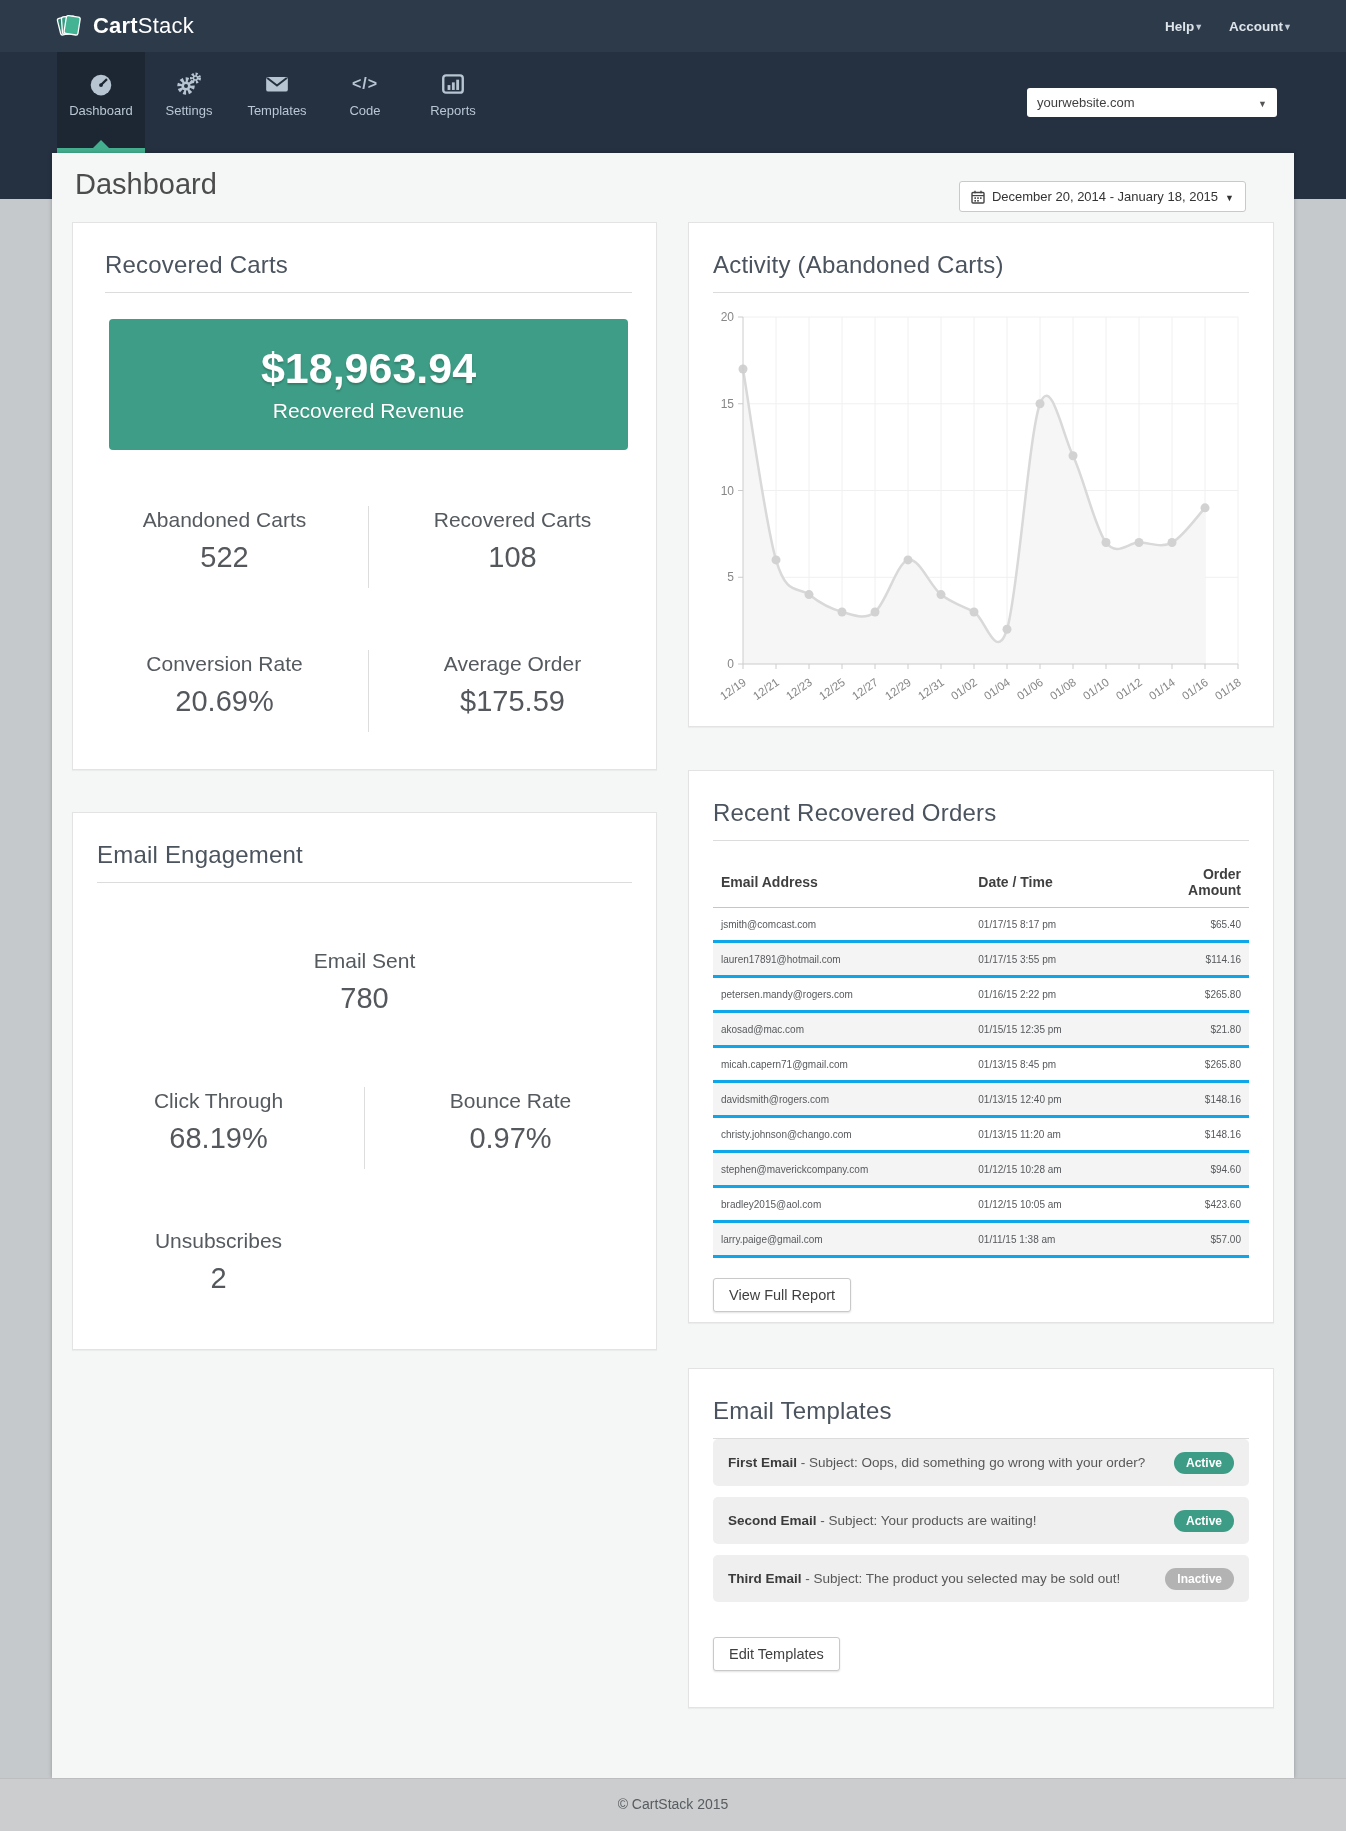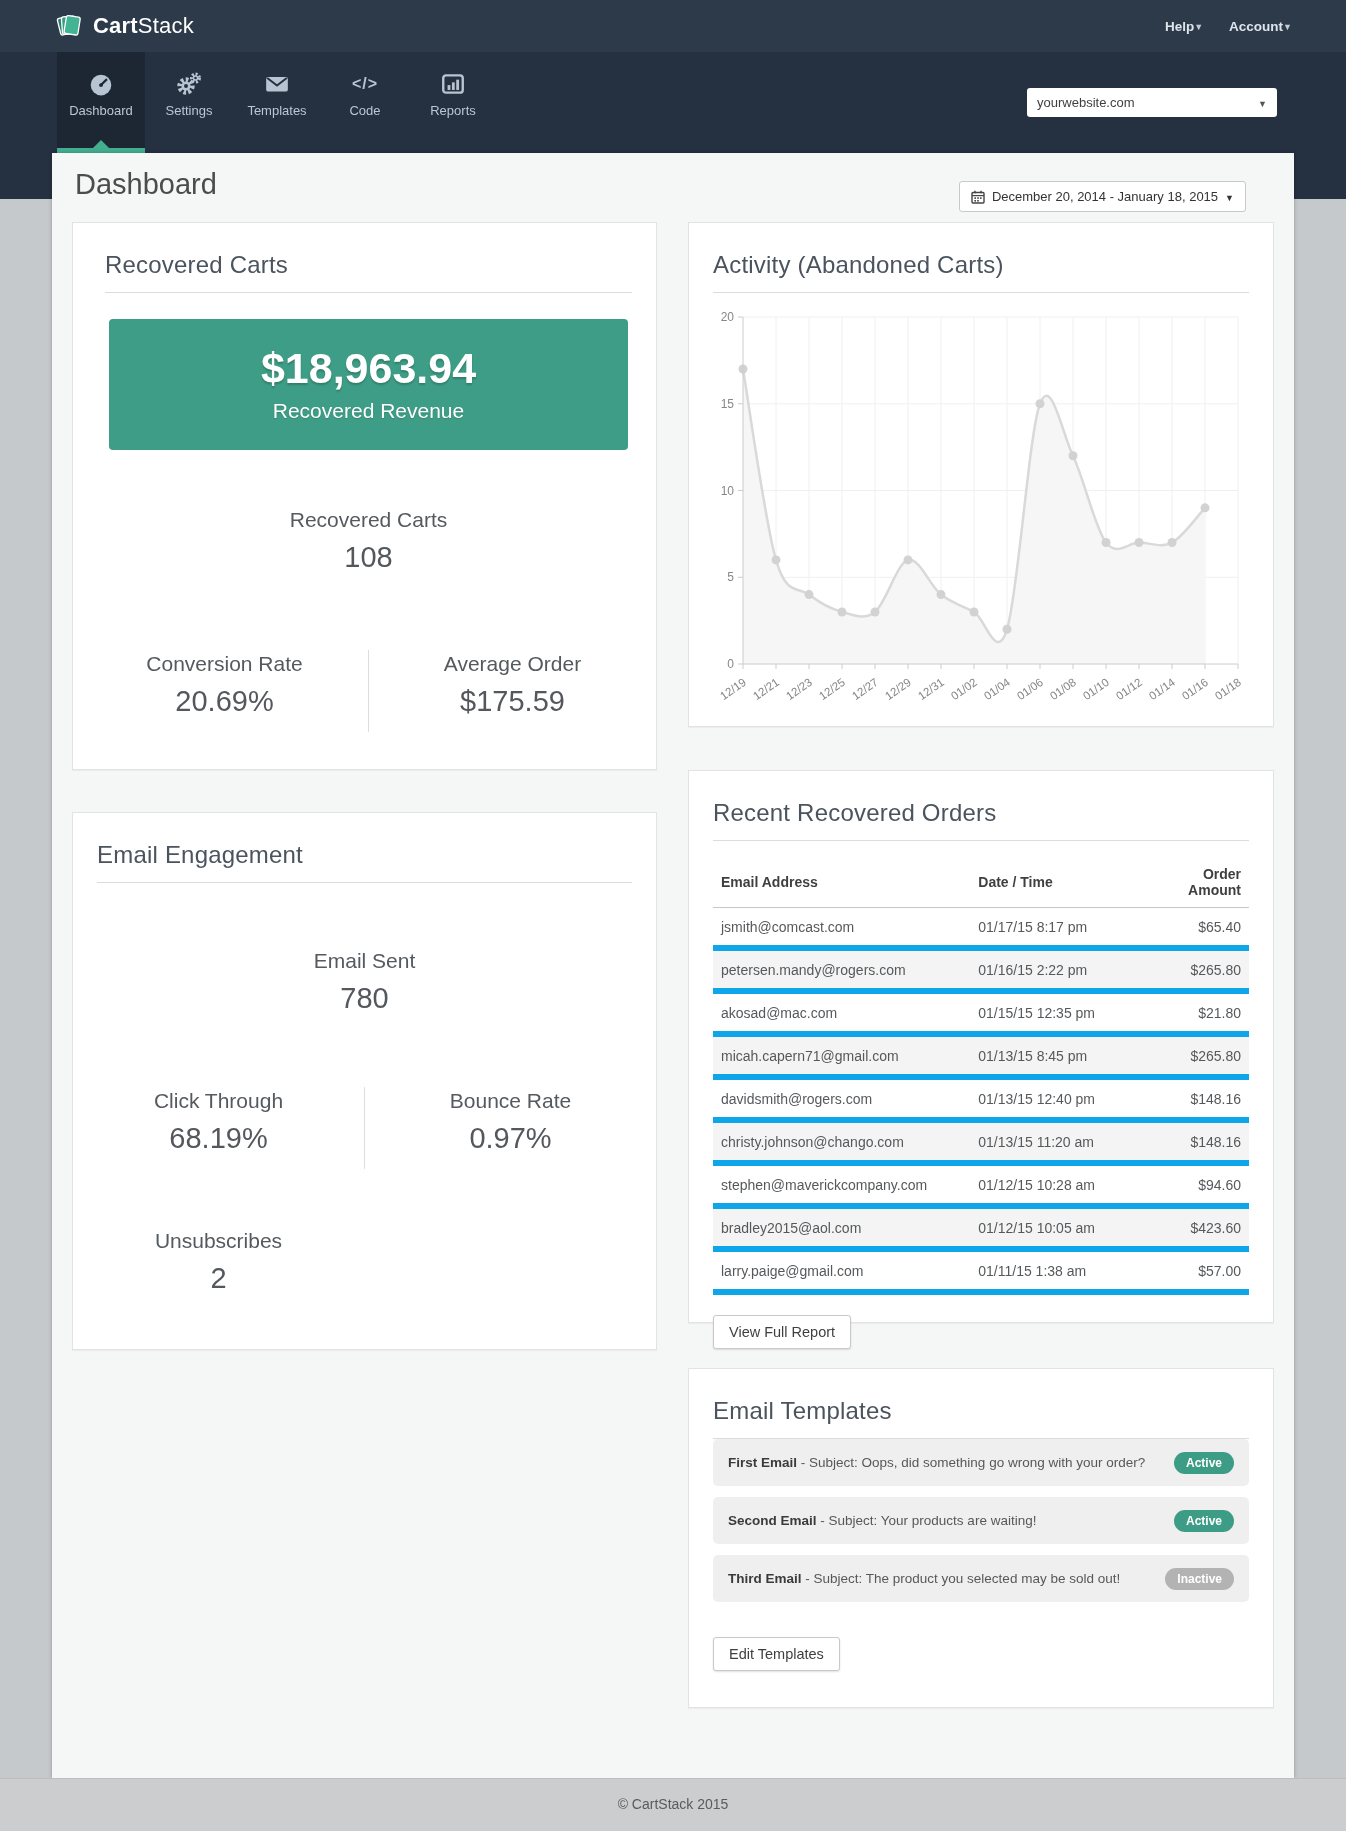--- a/index.html
+++ b/index.html
@@ -59,21 +59,21 @@
   .stat{flex:1;padding:2px 0 14px;}
   .stat.empty{visibility:hidden;}
   .stat + .stat{border-left:1px solid #dddddd;}
   .stat .slabel{font-size:21px;font-weight:300;color:#555a5f;}
   .stat .svalue{font-size:29px;font-weight:300;color:#54585c;margin-top:9px;}
   .mt-a{margin-top:56px;} .mt-b{margin-top:62px;} .mt-c{margin-top:64px;} .mt-d{margin-top:58px;}
   
   .orders-table{width:calc(100% - 48px);margin:16px 24px 0;border-collapse:collapse;}
   .orders-table th{font-size:14px;font-weight:700;color:#3f3f3f;text-align:left;padding:9px 8px;border-bottom:1px solid #c6c6c6;}
   .orders-table th.r, .orders-table td.r{text-align:right;}
-  .orders-table td{font-size:14px;color:#56595c;padding:10.5px 8px;border-bottom:6px solid #0ea5e9;}
+  .orders-table td{font-size:10px;color:#56595c;padding:10.5px 8px;border-bottom:3px solid #0ea5e9;}
   .orders-table tbody tr:nth-child(even){background:#f4f4f4;}
   .col-email{width:48%;} .col-date{width:33%;} .col-amt{width:19%;}
   .btn{display:inline-block;background:#fff;border:1px solid #c9c9c9;border-radius:3px;padding:8px 15px;
     font-size:14.5px;color:#3f3f3f;cursor:pointer;box-shadow:0 1px 2px rgba(0,0,0,.12);font-family:inherit;}
   .panel-btn{margin:20px 0 0 24px;}
   
   .tpl-row{margin:0 24px 11px;background:#efefef;border-radius:5px;height:47px;display:flex;align-items:center;
     padding:0 15px;box-sizing:border-box;}
   .tpl-row:first-of-type{margin-top:19px;}
   .tpl-text{font-size:13.5px;color:#585858;}
@@ -195,20 +195,24 @@
   </div>
 
   <div class="panel" id="panel-recovered">
     <div class="panel-title">Recovered Carts</div>
     <hr class="panel-rule">
     <div class="revenue-box">
       <div class="revenue-amount">$18,963.94</div>
       <div class="revenue-label">Recovered Revenue</div>
     </div>
     <div class="stats-row mt-a">
+      <div class="stat">
+        <div class="slabel">Abandoned Carts</div>
+        <div class="svalue">522</div>
+      </div>
       <div class="stat">
         <div class="slabel">Recovered Carts</div>
         <div class="svalue">108</div>
       </div>
     </div>
     <div class="stats-row mt-b">
       <div class="stat">
         <div class="slabel">Conversion Rate</div>
         <div class="svalue">20.69%</div>
       </div>
@@ -348,20 +352,25 @@
           <th class="col-amt r">Order Amount</th>
         </tr>
       </thead>
       <tbody>
         <tr>
           <td>jsmith@comcast.com</td>
             <td>01/17/15 8:17 pm</td>
             <td class="r">$65.40</td>
         </tr>
         <tr>
+          <td>lauren17891@hotmail.com</td>
+            <td>01/17/15 3:55 pm</td>
+            <td class="r">$114.16</td>
+        </tr>
+        <tr>
           <td>petersen.mandy@rogers.com</td>
             <td>01/16/15 2:22 pm</td>
             <td class="r">$265.80</td>
         </tr>
         <tr>
           <td>akosad@mac.com</td>
             <td>01/15/15 12:35 pm</td>
             <td class="r">$21.80</td>
         </tr>
         <tr>

